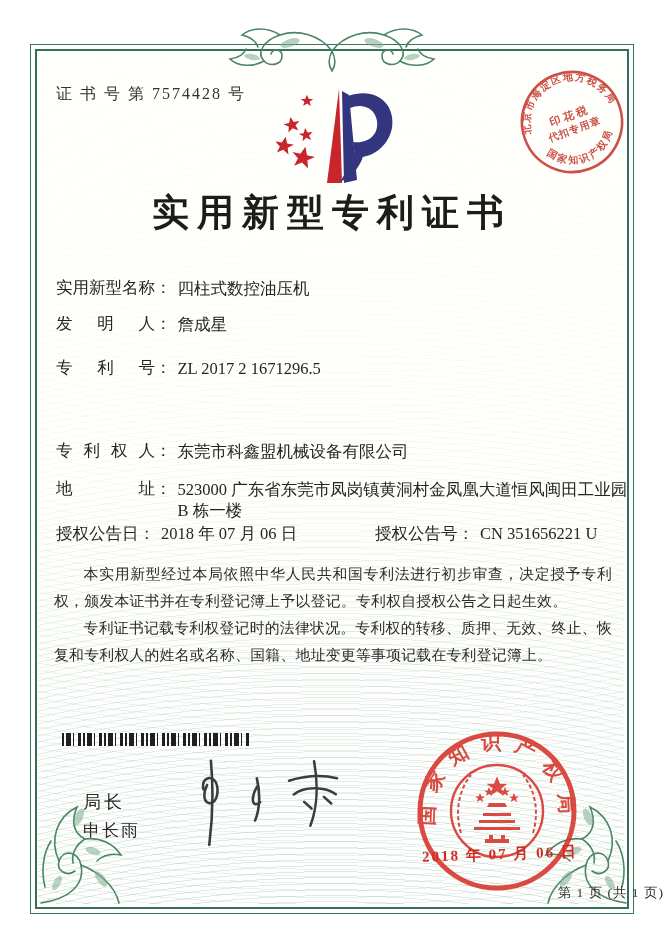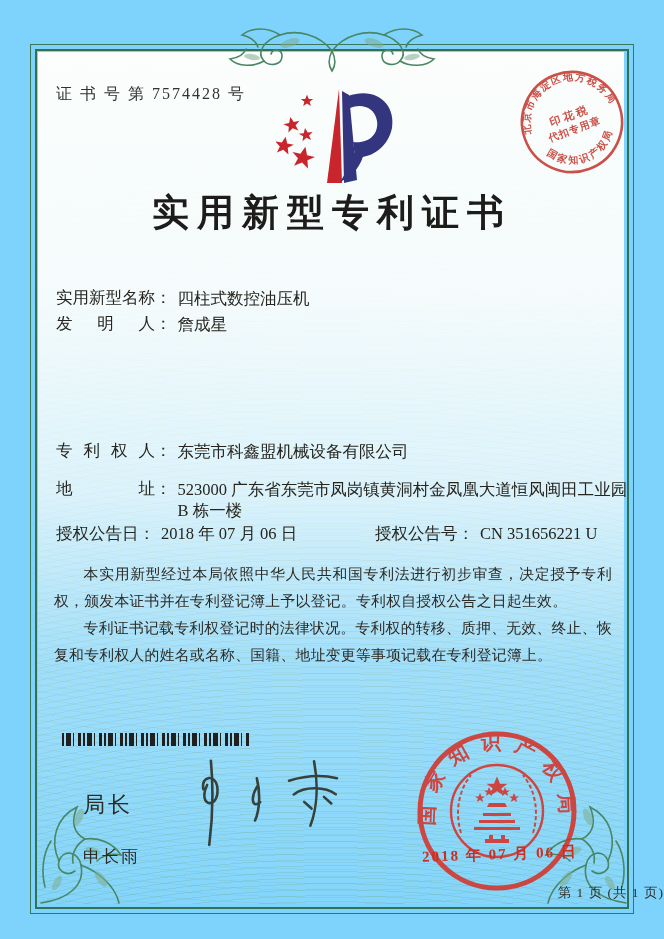--- a/index.html
+++ b/index.html
@@ -1,18 +1,18 @@
 <!DOCTYPE html>
 <html><head>
 <meta charset="utf-8">
 <style>
   html,body{margin:0;padding:0;background:#e8e8e2;}
   .page{
     position:relative;width:664px;height:939px;margin:0 auto;
-    background:#7dd3fc;overflow:hidden;
+    background:#ffffff;overflow:hidden;
     font-family:"Liberation Serif","DejaVu Serif",serif;color:#2d2c28;
   }
   
   .frame-outer{position:absolute;left:30px;top:44px;width:602px;height:868px;
     border:1px solid #39765a;}
   .frame-inner{position:absolute;left:35px;top:49px;width:590px;height:856px;
     border:2px solid #337054;}
   
   .pattern{position:absolute;left:38px;top:52px;width:586px;height:852px;
     background:
@@ -37,22 +37,22 @@
   .paras{position:absolute;left:54px;top:561px;width:558px;font-size:14.8px;
     line-height:27px;text-align:justify;color:#2b2a26;letter-spacing:0.3px;}
   .paras p{margin:0;text-indent:2em;}
   .barcode{position:absolute;left:62px;top:733px;width:187px;height:13px;
     background:repeating-linear-gradient(90deg,
       #20201e 0 2px, transparent 2px 4px,
       #20201e 4px 9px, transparent 9px 11px,
       #20201e 11px 12px, transparent 12px 16px,
       #20201e 16px 19px, transparent 19px 21px);
   }
-  .director-title{position:absolute;left:83px;top:790px;font-size:22px;letter-spacing:3px;color:#2c2b26;}
-  .director-name{position:absolute;left:83px;top:845px;font-size:17px;letter-spacing:2px;color:#2c2b26;}
+  .director-title{position:absolute;left:83px;top:790px;font-size:18px;letter-spacing:3px;color:#2c2b26;}
+  .director-name{position:absolute;left:83px;top:819px;font-size:17px;letter-spacing:2px;color:#2c2b26;}
   .signature{position:absolute;left:178px;top:752px;transform:rotate(-3deg);}
   .seal{position:absolute;left:410px;top:724px;opacity:0.93;}
   .seal-date{position:absolute;left:398px;top:845px;width:204px;text-align:center;
     font-size:15px;letter-spacing:2px;color:#ce2d24;transform:rotate(-2deg);font-weight:600;}
   .footer{position:absolute;left:0;top:884px;width:100%;text-align:right;
     font-size:13.5px;letter-spacing:1px;color:#33322c;}
   .tax-stamp{position:absolute;left:516px;top:66px;transform:rotate(-20deg);opacity:0.88;}
   .logo{position:absolute;left:276px;top:86px;}
   .ornament-top{position:absolute;left:194px;top:23px;}
   .corner-left{position:absolute;left:35px;top:787px;}
@@ -147,25 +147,28 @@
     </g>
     <g fill="#33357e">
       <polygon points="66,5 68,97 81,94 73,9"></polygon>
       <path d="M72,10 C100,0 120,18 116,42 C112,62 94,73 79,71 L77,56 C93,58 103,48 101,35 C99,21 85,17 74,22 Z"></path>
       <path d="M88,66 C86,79 77,90 64,96 C72,84 75,74 77,67 Z"></path>
     </g>
   </svg>
 
   <div class="title">实用新型专利证书</div>
 
-  <div class="field-row" style="top:288px">
+  <div class="field-row" style="top:278px">
     <span class="flabel">实用新型名称</span><span class="fcolon">：</span><span class="fvalue">四柱式数控油压机</span>
   </div>
   <div class="field-row" style="top:314px">
     <span class="flabel">发明人</span><span class="fcolon">：</span><span class="fvalue">詹成星</span>
+  </div>
+  <div class="field-row" style="top:358px">
+    <span class="flabel">专利号</span><span class="fcolon">：</span><span class="fvalue">ZL 2017 2 1671296.5</span>
   </div>
   <div class="field-row" style="top:441px">
     <span class="flabel">专利权人</span><span class="fcolon">：</span><span class="fvalue">东莞市科鑫盟机械设备有限公司</span>
   </div>
   <div class="field-row" style="top:479px">
     <span class="flabel">地址</span><span class="fcolon">：</span><span class="fvalue">523000 广东省东莞市凤岗镇黄洞村金凤凰大道恒风闽田工业园 B 栋一楼</span>
   </div>
 
   <div class="field-row" style="top:524px;width:556px">
     <span>授权公告日</span><span class="fcolon">：</span><span>2018 年 07 月 06 日</span>

